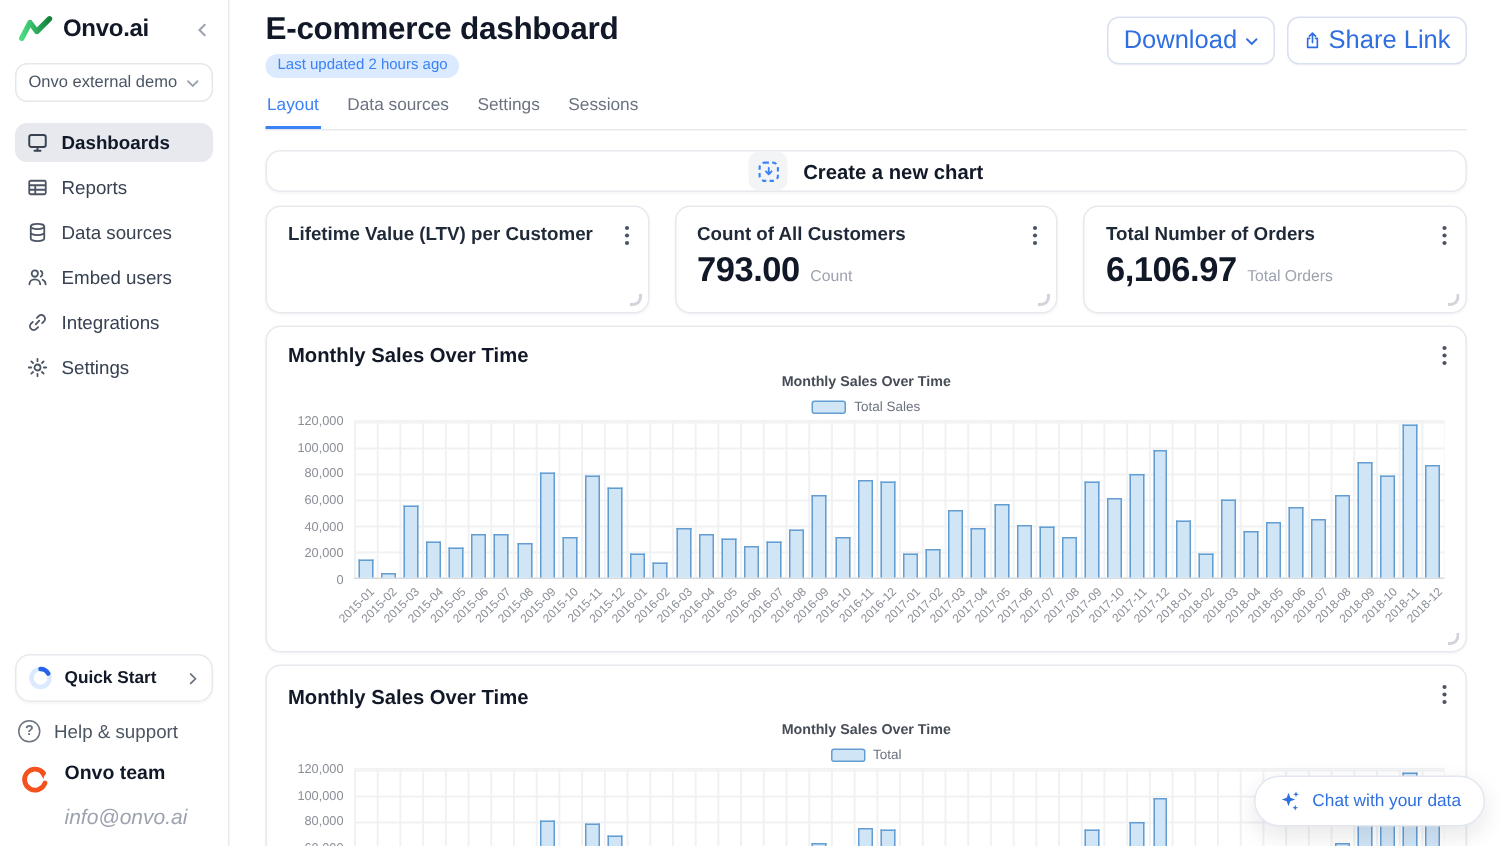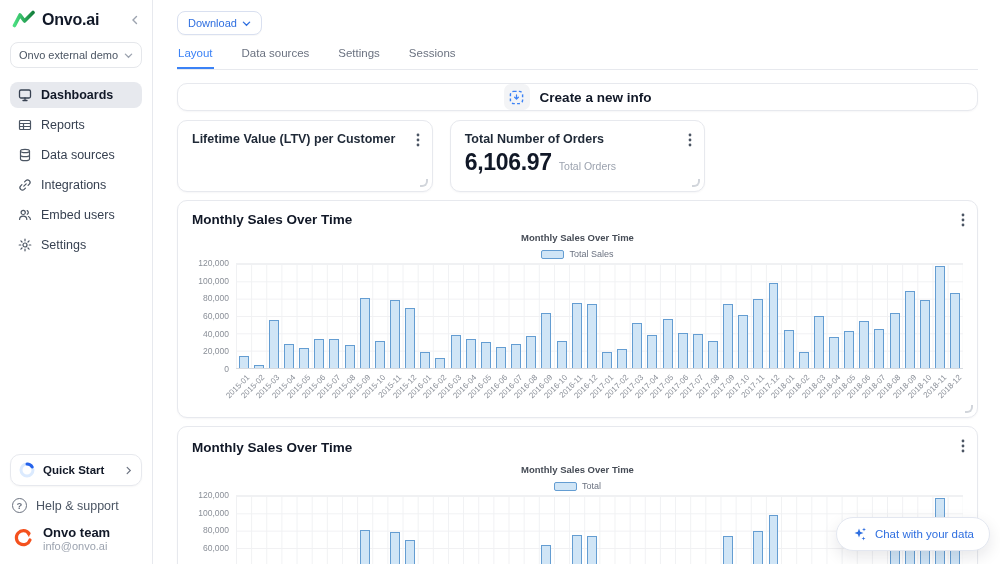--- a/index.html
+++ b/index.html
@@ -22,33 +22,33 @@
   .nav-item.active { background:#e7e9ee; font-weight:700; color:#111827; }
   .sidebar-bottom { margin-top:auto; display:flex; flex-direction:column; gap:12px; }
   .quickstart { border:1px solid #e7e9ee; border-radius:10px; padding:7px 8px; display:flex;
     align-items:center; gap:8px; box-shadow:0 1px 2px rgba(0,0,0,.04); cursor:pointer; }
   .quickstart .qlabel { font-size:11.5px; font-weight:700; color:#111827; flex:1; }
   .help-row { display:flex; align-items:center; gap:9px; padding:0 2px; font-size:12.5px; color:#4b5563; cursor:pointer; }
   .help-icon { width:15px; height:15px; border:1.4px solid #6b7280; border-radius:50%;
     font-size:9.5px; color:#6b7280; display:flex; align-items:center; justify-content:center; font-weight:700; }
   .team-row { display:flex; align-items:flex-start; gap:9px; padding:0 2px; }
   .team-name { font-size:13px; font-weight:700; color:#111827; }
-  .team-email { font-size:11px; color:#9ca3af; margin-top:0; }
+  .team-email { font-size:14px; color:#9ca3af; margin-top:14px;font-style:italic; }
 
   
   .main { flex:1; padding:8px 22px 0 24px; display:flex; flex-direction:column; }
   .header-row { display:flex; justify-content:space-between; align-items:flex-start; }
   .page-title { font-size:21px; font-weight:700; color:#111827; letter-spacing:-0.2px; }
   .updated-badge { display:inline-block; margin-top:4px; background:#dbeafe; color:#3b82f6;
     font-size:10px; padding:2px 8px 3px; border-radius:999px; }
   .header-actions { display:flex; gap:8px; padding-top:3px; }
   .hbtn { display:flex; align-items:center; gap:5px; border:1px solid #d9e0f0; background:#fff;
-    color:#2f6fe0; font-size:11px; font-weight:500; border-radius:8px; padding:5px 10px; cursor:pointer;
+    color:#2f6fe0; font-size:17px; font-weight:500; border-radius:8px; padding:5px 10px; cursor:pointer;
     box-shadow:0 1px 1px rgba(0,0,0,.03); font-family:inherit; }
-  .tab-row { margin-top:9px; display:flex; gap:27px; border-bottom:1px solid #e7e9ee; }
+  .tab-row { margin-top:9px; display:flex; gap:17px; border-bottom:1px solid #e7e9ee; }
   .tab { font-size:11.5px; color:#6b7280; padding:3px 1px 8px; cursor:pointer; border-bottom:2px solid transparent; }
   .tab.active { color:#3b82f6; border-bottom-color:#3b82f6; }
 
   .card { background:#fff; border:1px solid #e7e9ee; border-radius:10px; box-shadow:0 1px 2px rgba(16,24,40,.04); position:relative; }
   .create-card { margin-top:13px; height:38px; display:flex; align-items:center; justify-content:center; gap:10px; cursor:pointer; }
   .create-icon-bg { width:26px; height:26px; background:#f3f4f6; border-radius:7px; display:flex; align-items:center; justify-content:center; }
   .create-label { font-size:13.5px; font-weight:600; color:#111827; }
 
   .kpi-row { margin-top:9px; display:grid; grid-template-columns:repeat(3,1fr); gap:17px; }
   .kpi-card { height:72px; padding:11px 14px; }
@@ -143,34 +143,34 @@
           <svg width="14" height="14" viewBox="0 0 14 14" fill="none" stroke="#4b5563" stroke-width="1.2">
               <ellipse cx="7" cy="3" rx="4.5" ry="1.7"></ellipse>
               <path d="M2.5 3v8c0 .95 2 1.7 4.5 1.7s4.5-.75 4.5-1.7V3M2.5 7c0 .95 2 1.7 4.5 1.7s4.5-.75 4.5-1.7"></path>
             </svg>
         </span>
         <span>Data sources</span>
       </div>
       <div class="nav-item">
         <span class="nico">
           <svg width="14" height="14" viewBox="0 0 14 14" fill="none" stroke="#4b5563" stroke-width="1.2" stroke-linecap="round">
-              <path d="M5.8 8.2 8.2 5.8M6.6 3.9l1.2-1.2a2.3 2.3 0 0 1 3.5 3.5L10.1 7.4M7.4 10.1l-1.2 1.2a2.3 2.3 0 0 1-3.5-3.5l1.2-1.2"></path>
-            </svg>
-        </span>
-        <span>Integrations</span>
+              <circle cx="5.2" cy="4.4" r="2.1"></circle>
+              <path d="M1.6 11.5c0-2 1.6-3.3 3.6-3.3s3.6 1.3 3.6 3.3"></path>
+              <path d="M9.2 2.6a2.1 2.1 0 0 1 0 3.7M10.4 8.5c1.2.5 2 1.6 2 3"></path>
+            </svg>
+        </span>
+        <span>Embed users</span>
       </div>
       <div class="nav-item">
         <span class="nico">
           <svg width="14" height="14" viewBox="0 0 14 14" fill="none" stroke="#4b5563" stroke-width="1.2" stroke-linecap="round">
-              <circle cx="5.2" cy="4.4" r="2.1"></circle>
-              <path d="M1.6 11.5c0-2 1.6-3.3 3.6-3.3s3.6 1.3 3.6 3.3"></path>
-              <path d="M9.2 2.6a2.1 2.1 0 0 1 0 3.7M10.4 8.5c1.2.5 2 1.6 2 3"></path>
-            </svg>
-        </span>
-        <span>Embed users</span>
+              <path d="M5.8 8.2 8.2 5.8M6.6 3.9l1.2-1.2a2.3 2.3 0 0 1 3.5 3.5L10.1 7.4M7.4 10.1l-1.2 1.2a2.3 2.3 0 0 1-3.5-3.5l1.2-1.2"></path>
+            </svg>
+        </span>
+        <span>Integrations</span>
       </div>
       <div class="nav-item">
         <span class="nico">
           <svg width="14" height="14" viewBox="0 0 14 14" fill="none" stroke="#4b5563" stroke-width="1.2" stroke-linecap="round">
               <circle cx="7" cy="7" r="2"></circle>
               <path d="M7 1.2v1.6M7 11.2v1.6M12.8 7h-1.6M2.8 7H1.2M11.1 2.9l-1.1 1.1M4 10l-1.1 1.1M11.1 11.1 10 10M4 4 2.9 2.9"></path>
             </svg>
         </span>
         <span>Settings</span>
       </div>
@@ -205,59 +205,87 @@
         <span>
           <div class="team-name">Onvo team</div>
           <div class="team-email">info@onvo.ai</div>
         </span>
       </div>
     </div>
   </aside>
 
   <main class="main">
     <div class="header-row">
+      <div>
+        <h1 class="page-title">E-commerce dashboard</h1>
+        <span class="updated-badge">Last updated 2 hours ago</span>
+      </div>
       <div class="header-actions">
         <button class="hbtn">
           <span>Download</span>
           <span style="display:flex;">
             <svg width="9" height="9" viewBox="0 0 10 10" fill="none">
                 <polyline points="1.5,3.5 5,7 8.5,3.5" stroke="#2f6fe0" stroke-width="1.4" stroke-linecap="round"></polyline>
               </svg>
           </span>
         </button>
+        <button class="hbtn">
+          <span style="display:flex;">
+            <svg width="12" height="12" viewBox="0 0 13 13" fill="none" stroke="#2f6fe0" stroke-width="1.2" stroke-linecap="round" stroke-linejoin="round">
+                <path d="M4.4 5H3v6.5h7V5H8.6"></path>
+                <path d="M6.5 8V1.3M4.3 3.4 6.5 1.2l2.2 2.2"></path>
+              </svg>
+          </span>
+          <span>Share Link</span>
+        </button>
       </div>
     </div>
 
     <div class="tab-row">
       <span class="tab active">Layout</span>
       <span class="tab">Data sources</span>
       <span class="tab">Settings</span>
       <span class="tab">Sessions</span>
     </div>
 
     <div class="card create-card">
       <span class="create-icon-bg">
         <svg width="15" height="15" viewBox="0 0 16 16" fill="none">
             <rect x="1.5" y="1.5" width="13" height="13" rx="3.5" stroke="#3b82f6" stroke-width="1.5" stroke-dasharray="3.1 2.4"></rect>
             <path d="M8 5.2v4.4M6 7.7 8 9.8l2-2.1" stroke="#3b82f6" stroke-width="1.3" stroke-linecap="round" stroke-linejoin="round"></path>
           </svg>
       </span>
-      <span class="create-label">Create a new info</span>
+      <span class="create-label">Create a new chart</span>
     </div>
 
     <div class="kpi-row">
       <article class="card kpi-card">
         <button class="kebab">
             <svg width="4" height="14" viewBox="0 0 4 14">
               <circle cx="2" cy="2" r="1.4" fill="#4b5563"></circle>
               <circle cx="2" cy="7" r="1.4" fill="#4b5563"></circle>
               <circle cx="2" cy="12" r="1.4" fill="#4b5563"></circle>
             </svg>
           </button>
         <div class="kpi-title">Lifetime Value (LTV) per Customer</div>
+        <span class="resize-handle"></span>
+      </article>
+      <article class="card kpi-card">
+        <button class="kebab">
+            <svg width="4" height="14" viewBox="0 0 4 14">
+              <circle cx="2" cy="2" r="1.4" fill="#4b5563"></circle>
+              <circle cx="2" cy="7" r="1.4" fill="#4b5563"></circle>
+              <circle cx="2" cy="12" r="1.4" fill="#4b5563"></circle>
+            </svg>
+          </button>
+        <div class="kpi-title">Count of All Customers</div>
+        <div class="kpi-value-row">
+          <span class="kpi-value">793.00</span>
+          <span class="kpi-unit">Count</span>
+        </div>
         <span class="resize-handle"></span>
       </article>
       <article class="card kpi-card">
         <button class="kebab">
             <svg width="4" height="14" viewBox="0 0 4 14">
               <circle cx="2" cy="2" r="1.4" fill="#4b5563"></circle>
               <circle cx="2" cy="7" r="1.4" fill="#4b5563"></circle>
               <circle cx="2" cy="12" r="1.4" fill="#4b5563"></circle>
             </svg>
           </button>

